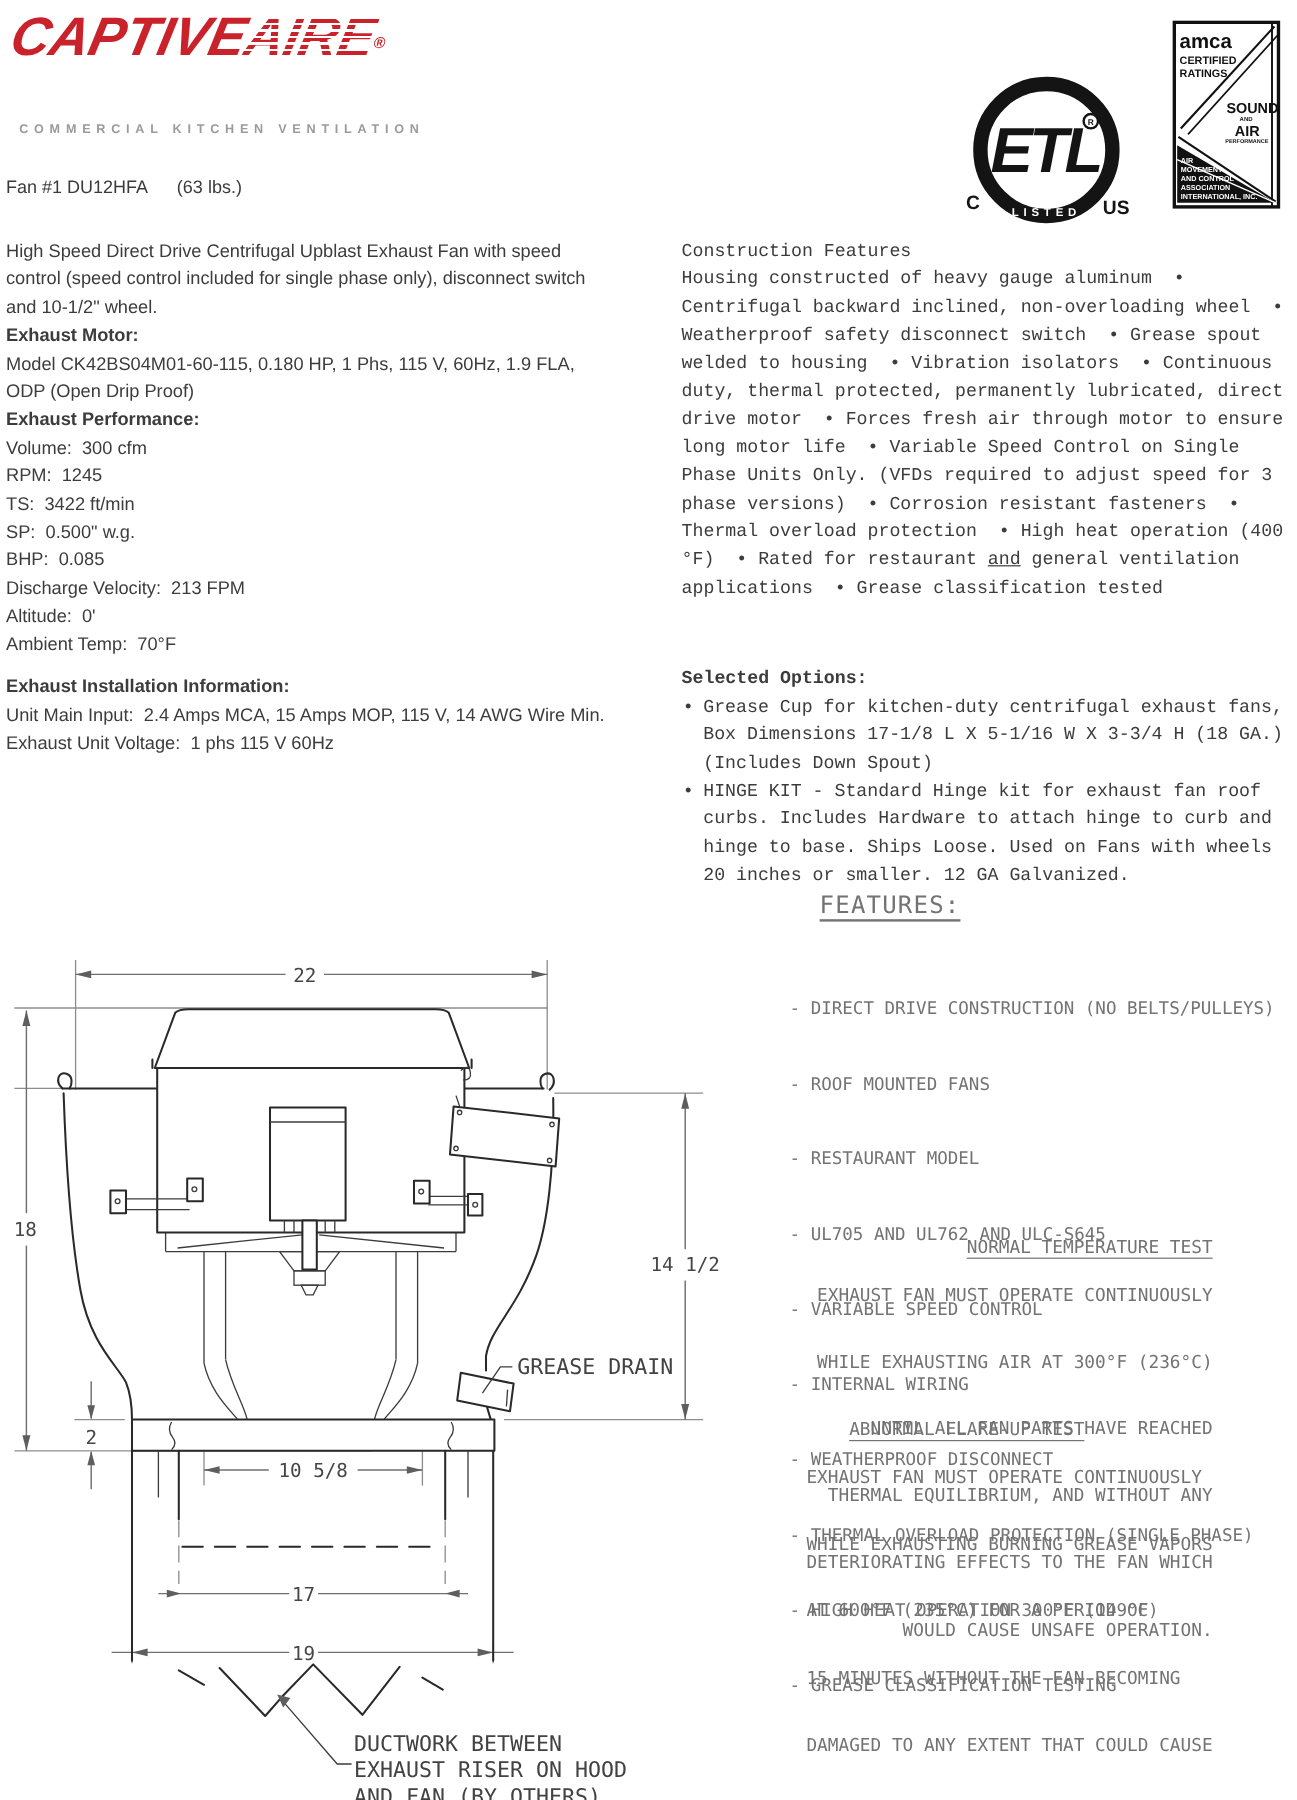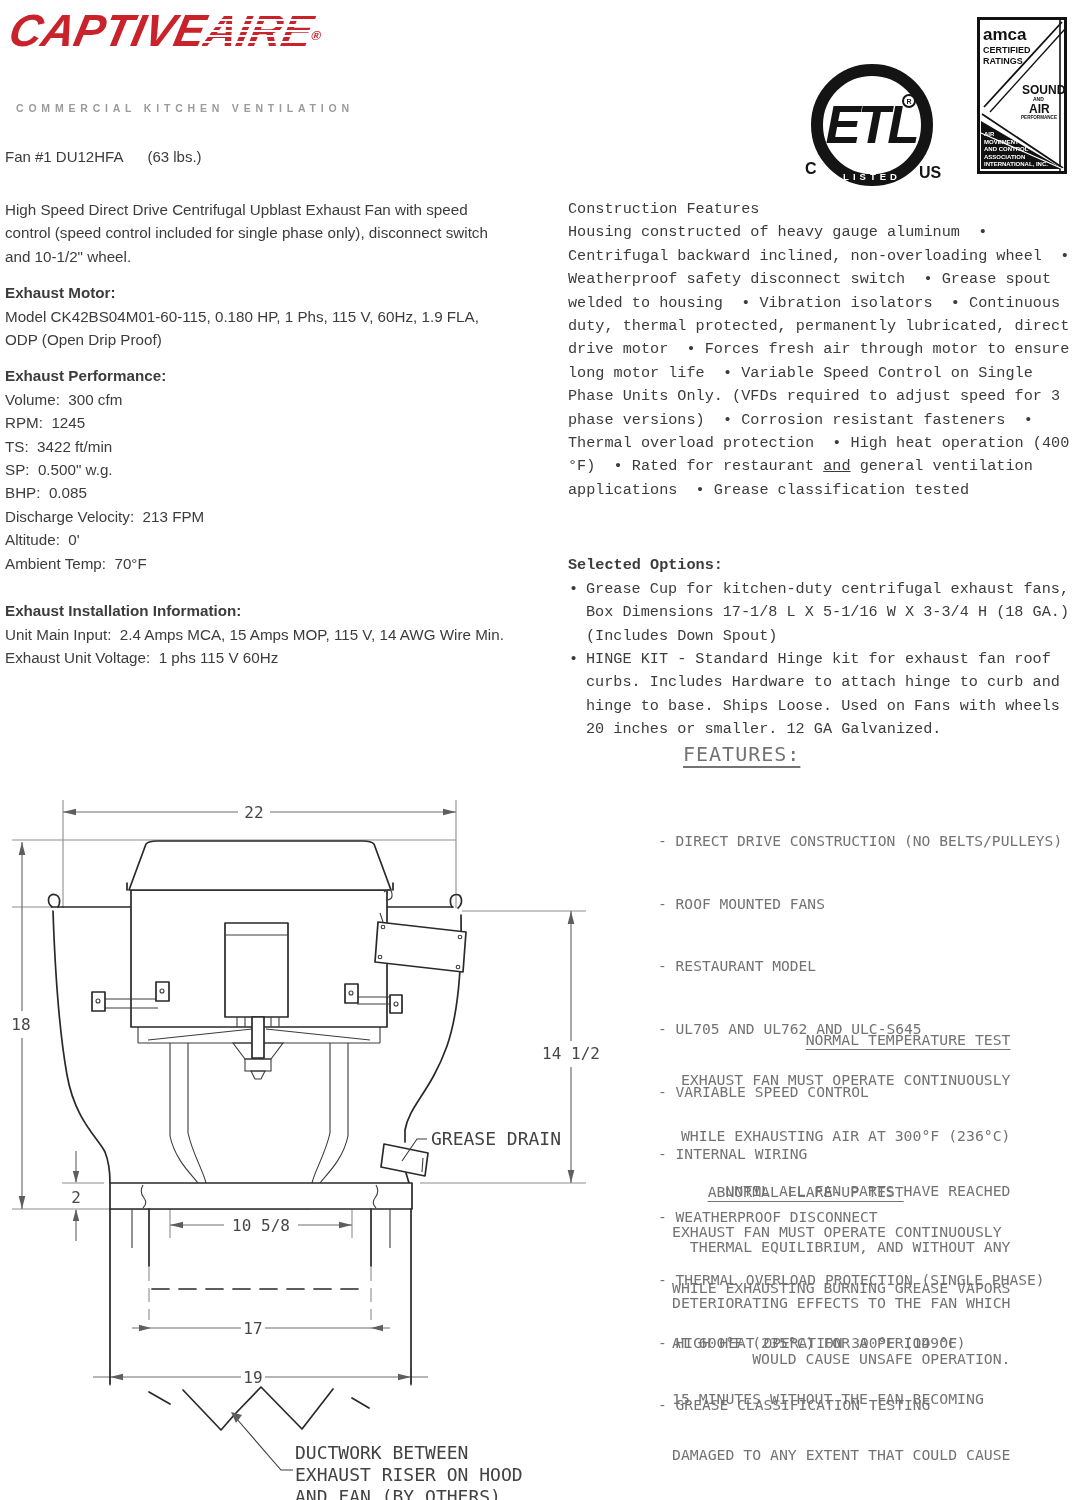--- a/index.html
+++ b/index.html
@@ -12,22 +12,22 @@
          -webkit-background-clip:text;background-clip:text;color:transparent;}
   .brand .reg{font-size:13px;font-style:normal;vertical-align:6px;color:#c9222b;}
   .tagline{position:absolute;left:16px;top:58px;font-size:10.5px;font-weight:bold;
            letter-spacing:4.8px;color:#9b9b9b;white-space:nowrap;margin-top:44px;}
   .fanline{position:absolute;left:5px;top:148px;font-size:15px;color:#3b3b3b;}
   .fanline .wt{margin-left:24px;}
   
   .col{position:absolute;top:198px;font-size:15.2px;line-height:23.4px;color:#3c3c3c;}
   .col-left{left:5px;width:509px;}
   .col-right{left:568px;width:507px;font-family:Liberation Mono, monospace;}
-  .sec{font-weight:bold;margin-top:13px;}
-  .sec.big-gap{margin-top:24px;}
+  .sec{font-weight:bold;}
+  .sec.big-gap{margin-top:12px;}
   .opt-gap{margin-top:52px;}
   .pre{white-space:pre-wrap;}
   ul.opts{margin:0;padding:0;list-style:none;}
   ul.opts li{position:relative;padding-left:18px;}
   ul.opts .blt{position:absolute;left:1px;top:0;}
   .uline{text-decoration:underline;}
   
   .cad{font-family:"DejaVu Sans Mono",monospace;color:#737373;}
   .feat{position:absolute;left:658px;top:742px;}
   .feat-h{display:inline-block;margin-left:25px;font-size:20px;letter-spacing:1px;

